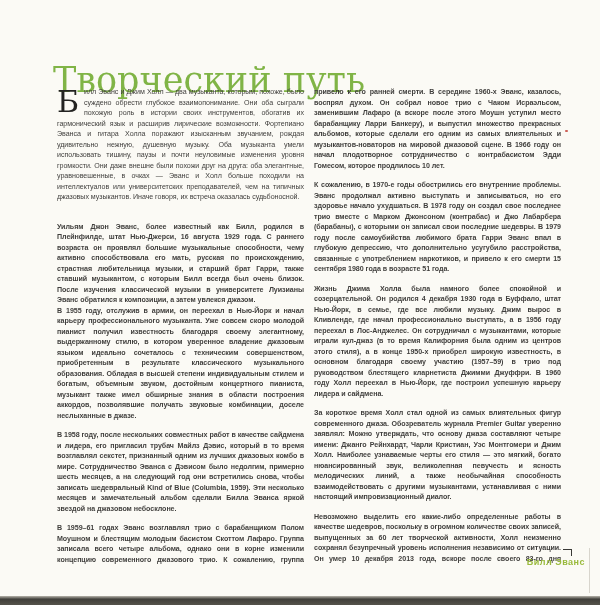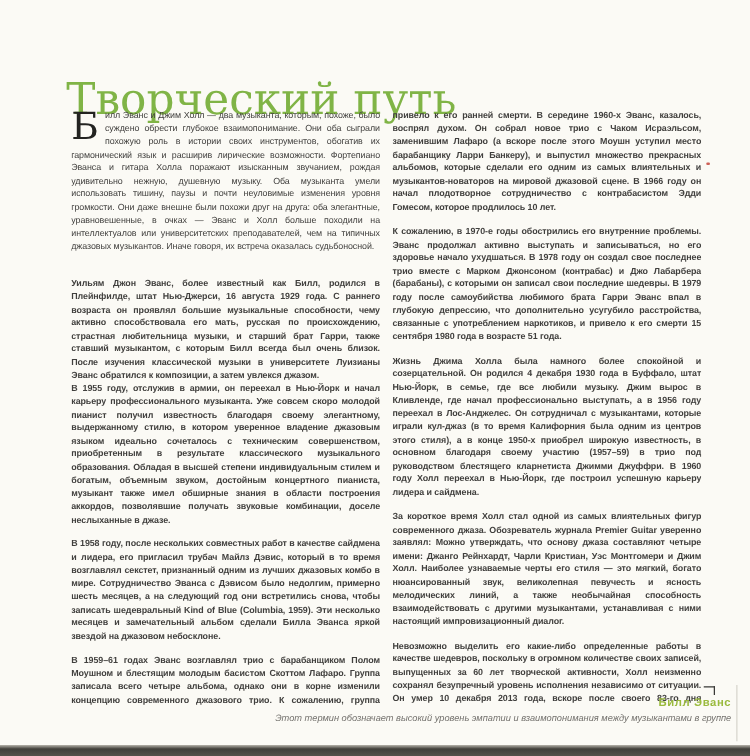--- a/index.html
+++ b/index.html
@@ -91,19 +91,18 @@
         <p>Жизнь Джима Холла была намного более спокойной и созерцательной. Он родился 4 декабря 1930 года в Буффало, штат Нью-Йорк, в семье, где все любили музыку. Джим вырос в Кливленде, где начал профессионально выступать, а в 1956 году переехал в Лос-Анджелес. Он сотрудничал с музыкантами, которые играли кул-джаз (в то время Калифорния была одним из центров этого стиля), а в конце 1950-х приобрел широкую известность, в основном благодаря своему участию (1957–59) в трио под руководством блестящего кларнетиста Джимми Джуффри. В 1960 году Холл переехал в Нью-Йорк, где построил успешную карьеру лидера и сайдмена.</p>
         <p>За короткое время Холл стал одной из самых влиятельных фигур современного джаза. Обозреватель журнала Premier Guitar уверенно заявлял: Можно утверждать, что основу джаза составляют четыре имени: Джанго Рейнхардт, Чарли Кристиан, Уэс Монтгомери и Джим Холл. Наиболее узнаваемые черты его стиля — это мягкий, богато нюансированный звук, великолепная певучесть и ясность мелодических линий, а также необычайная способность взаимодействовать с другими музыкантами, устанавливая с ними настоящий импровизационный диалог.</p>
         <p>Невозможно выделить его какие-либо определенные работы в качестве шедевров, поскольку в огромном количестве своих записей, выпущенных за 60 лет творческой активности, Холл неизменно сохранял безупречный уровень исполнения независимо от ситуации. Он умер 10 декабря 2013 года, вскоре после своего 83-го дня рождения. Холла глубоко уважали и ценили все его коллеги. «Для меня Джим — отец современной джазовой гитары, — говорит лауреат Jazz Master Awards Пат Мэтини. — Он изобрел концепцию, которая позволила активно применять гитару во многих музыкальных ситуациях, которые до его появления просто не считались возможными. Он просто заново создал гитару как джазовый инструмент».</p>
       </div>
   </div>
 </div>
 
 <div class="byline">Билл Эванс</div>
 
 <div class="caption">
-  <div>Этот термин обозначает высокий уровень эмпатии и взаимопонимания между музыкантами в группе</div>
 </div>
 
 <div class="corner-mark"></div>
 <div class="page-edge-line"></div>
 <div class="red-speck"></div>
 <div class="bottom-band"></div>
 
 </body></html>

